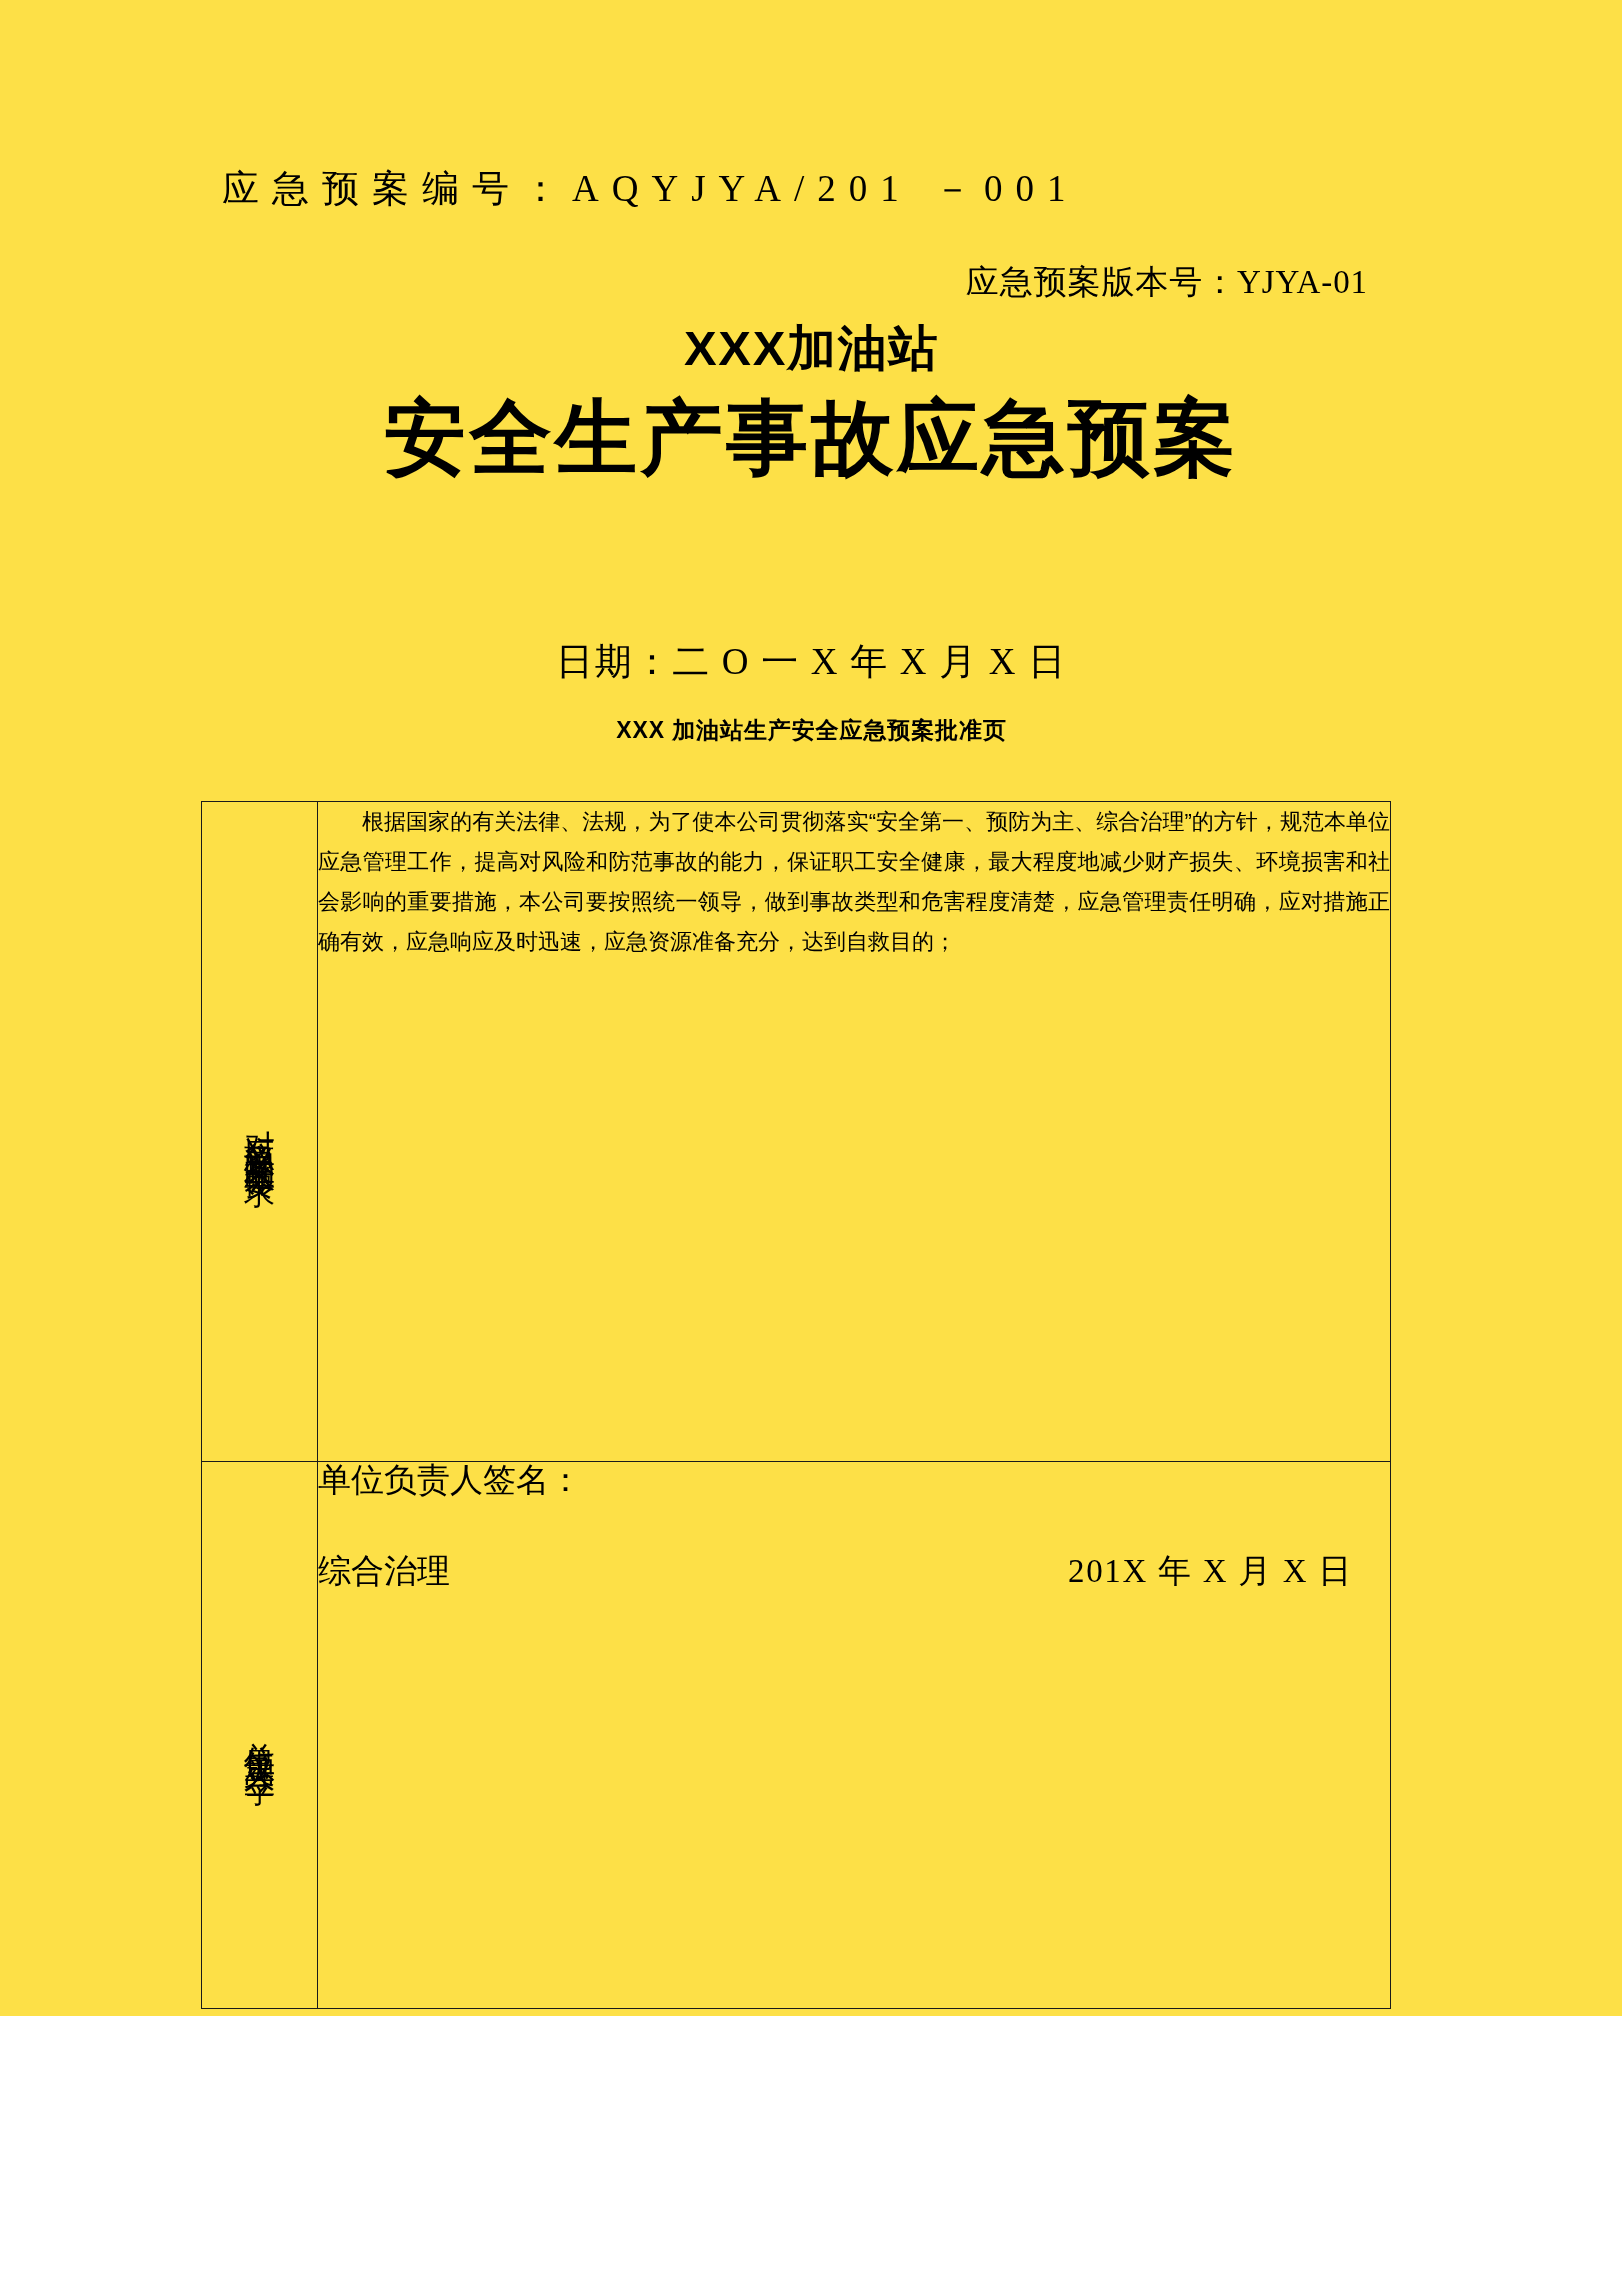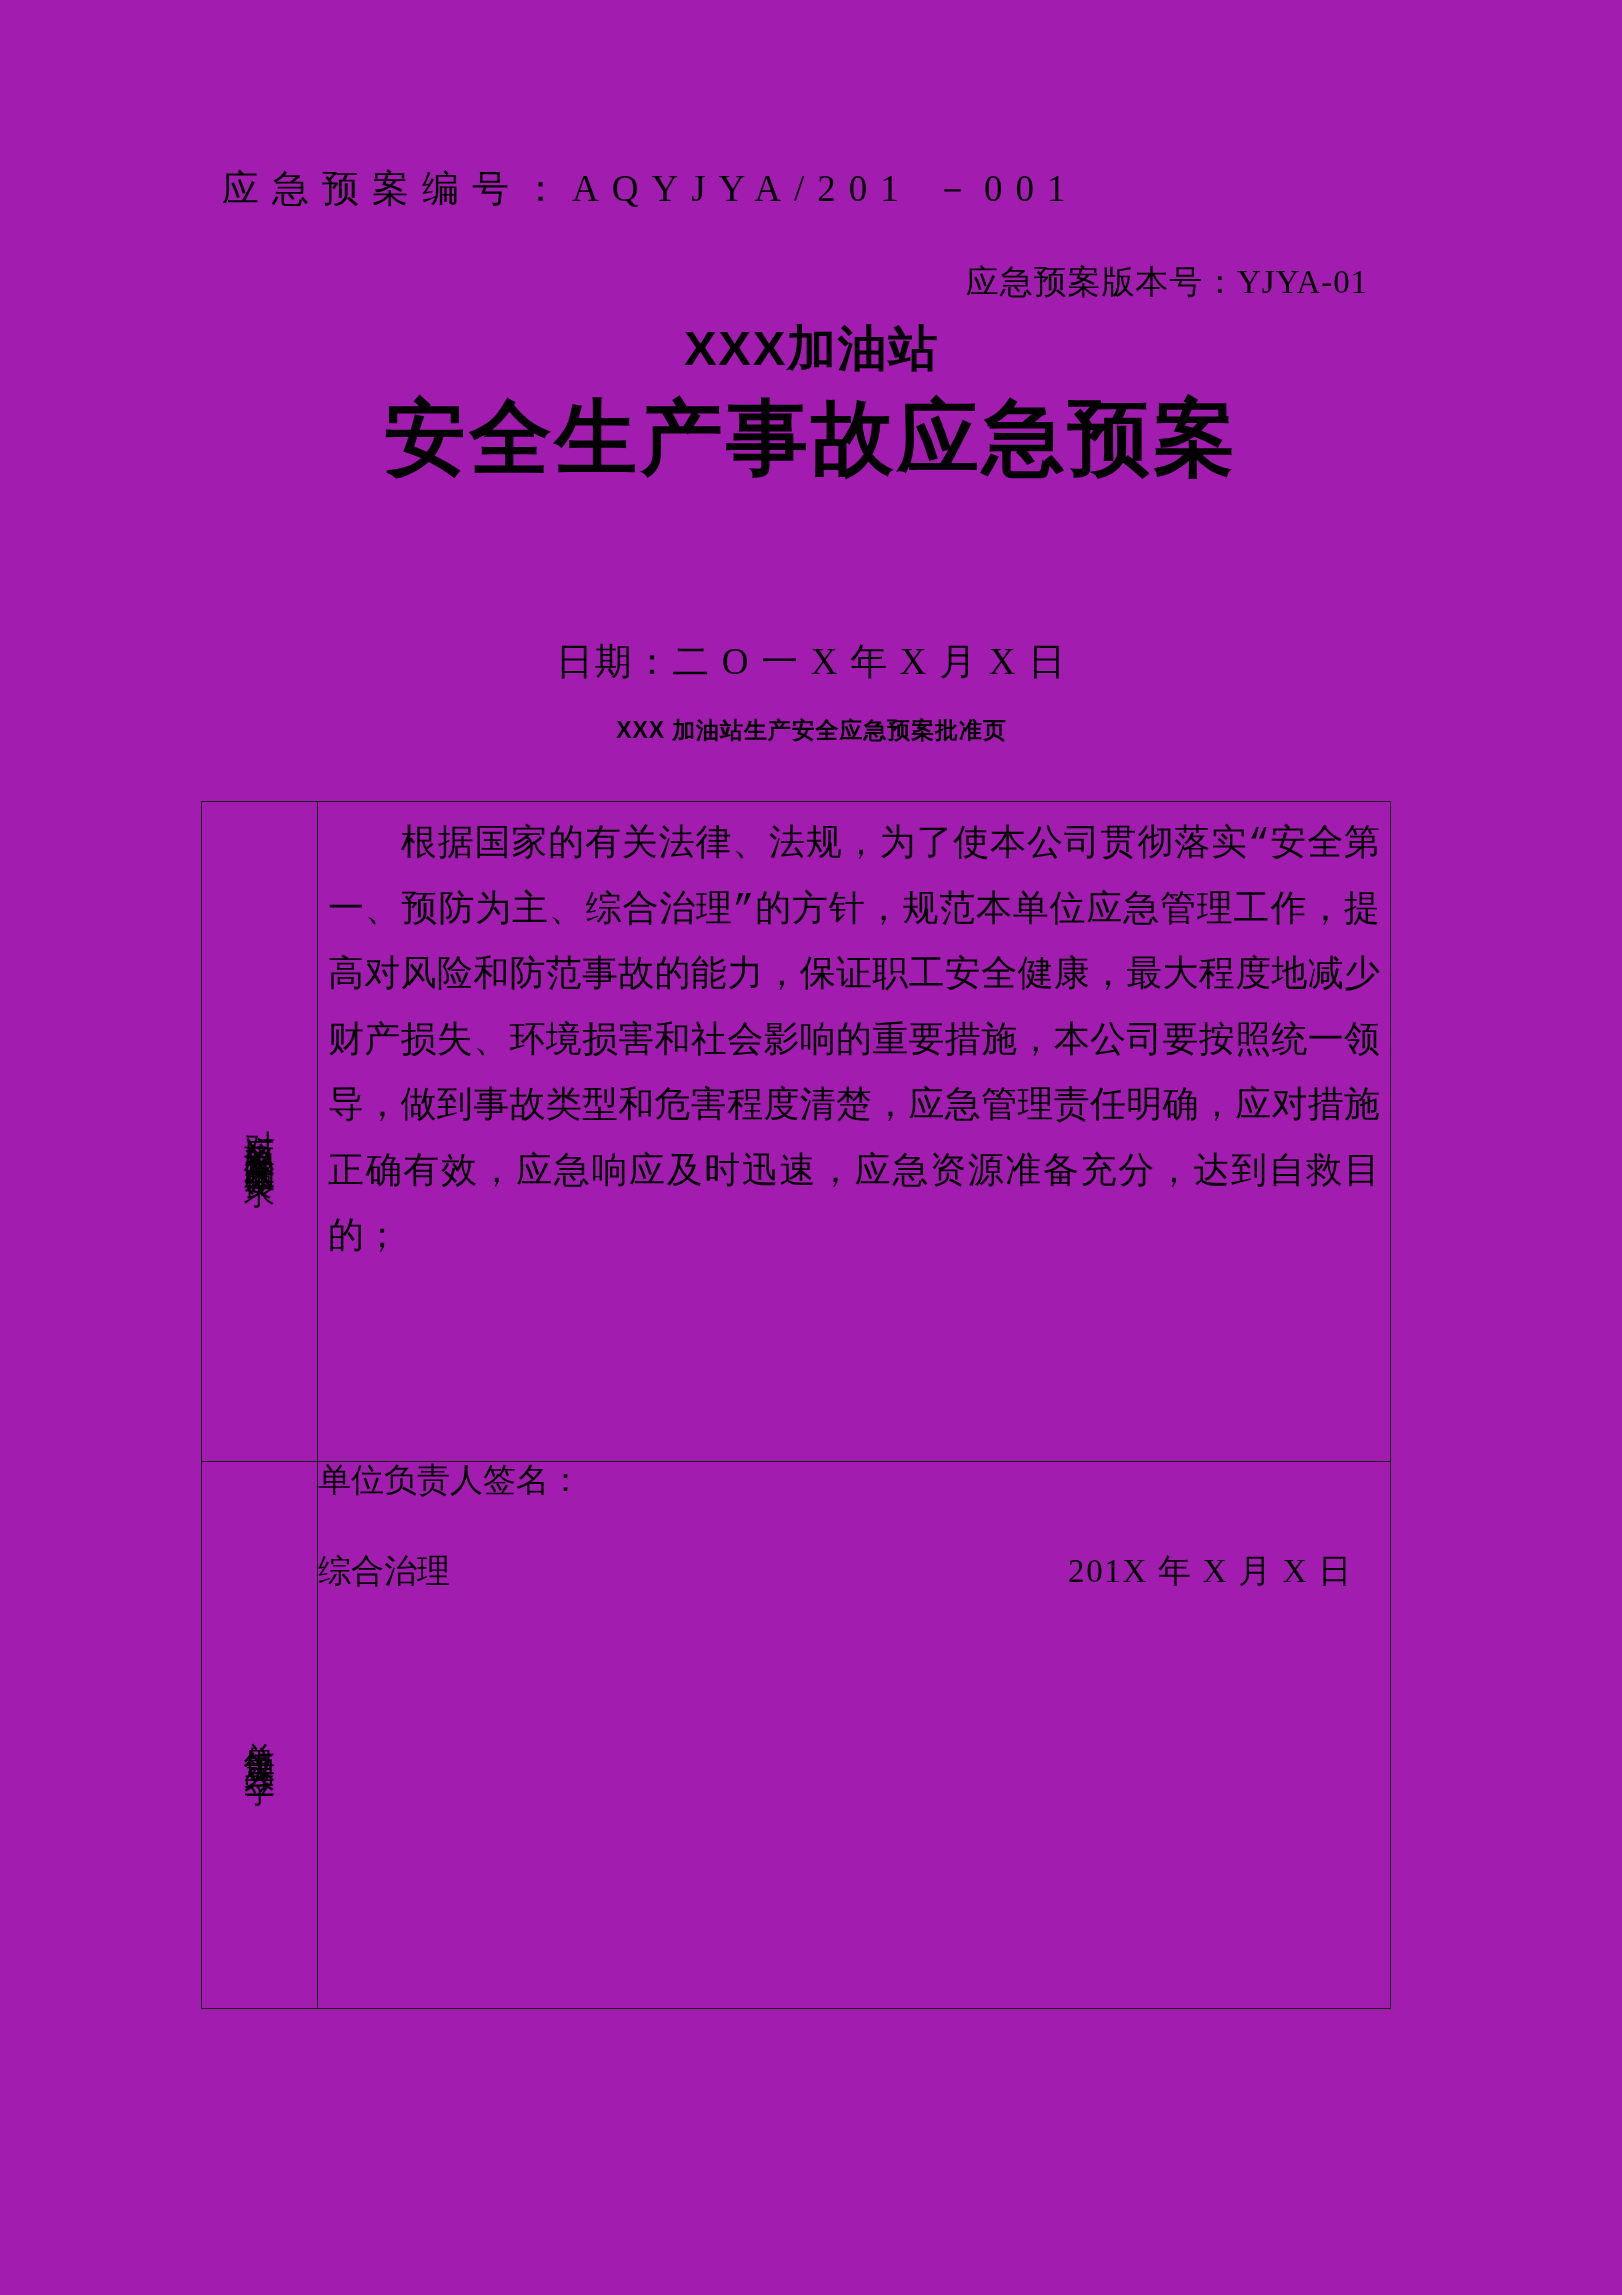--- a/index.html
+++ b/index.html
@@ -7,22 +7,22 @@
     padding: 0;
     background: #ffffff;
   }
   body {
     font-family: "Liberation Serif", "DejaVu Serif", serif;
     color: #000000;
   }
   .page {
     position: relative;
     width: 1623px;
-    height: 2295px;
-    background: #a21caf;
+    height: 2016px;
+    background: #fde047;
     overflow: hidden;
   }
 
   
   .doc-number {
     position: absolute;
     left: 222px;
     top: 164px;
     font-family: "Liberation Serif", "DejaVu Serif", serif;
     font-size: 37px;
@@ -137,26 +137,26 @@
     justify-content: center;
     align-items: center;
   }
   .row-requirements .label-cell-inner { height: 659px; }
   .row-signature    .label-cell-inner { height: 546px; }
 
   .body-cell {
     padding: 24.4px 26px 26px 26px;
   }
   .body-par {
-    font-family: Liberation Mono, monospace;
-    font-size: 36px;
+    font-family: Liberation Sans, sans-serif;
+    font-size: 22px;
     line-height: 1.82;
     text-align: justify;
     text-justify: inter-ideograph;
-    margin: 10px;
+    margin: 0;
   }
   .body-par .indent { display: inline-block; width: 2em; }
 
   .sign-cell {
     padding: 30px 30px 26px 30px;
   }
   .sign-line {
     font-family: "Liberation Serif", "DejaVu Serif", serif;
     font-size: 33px;
     line-height: 1.1;

